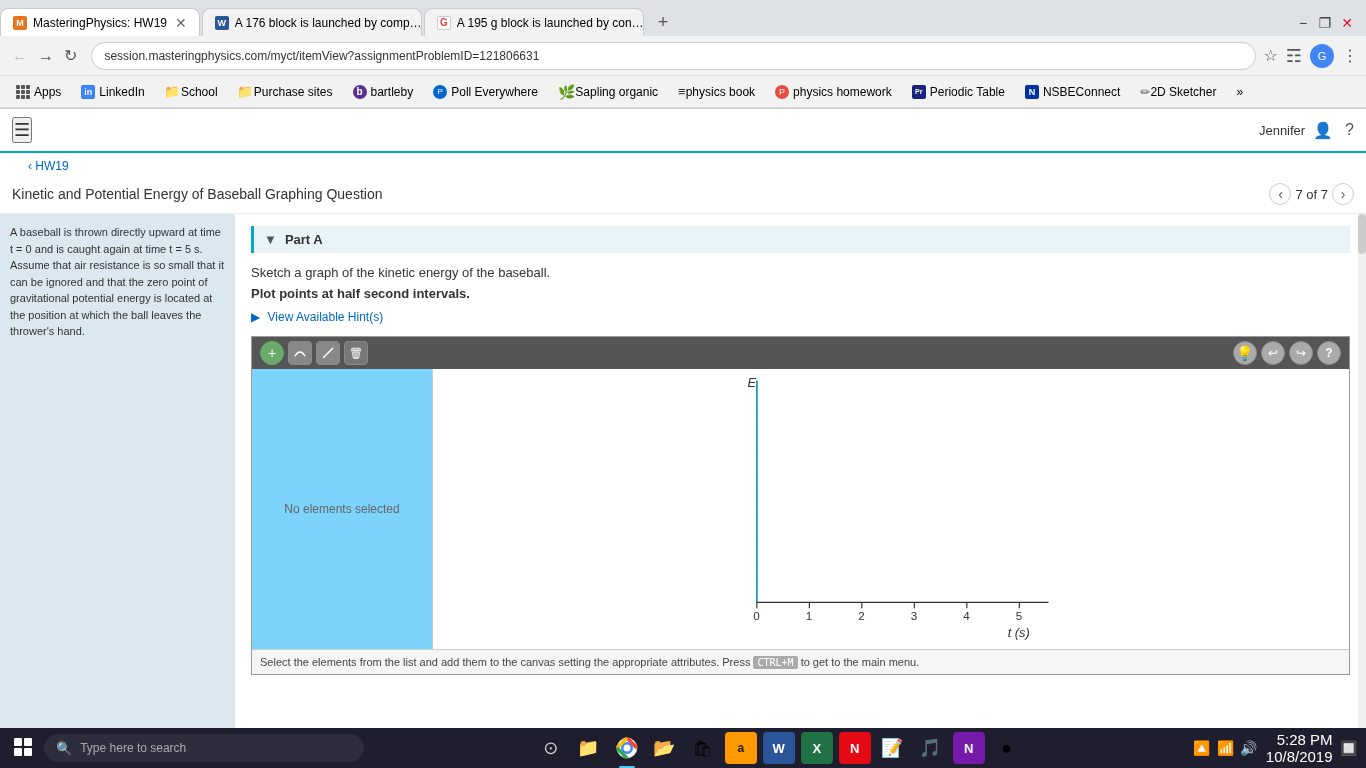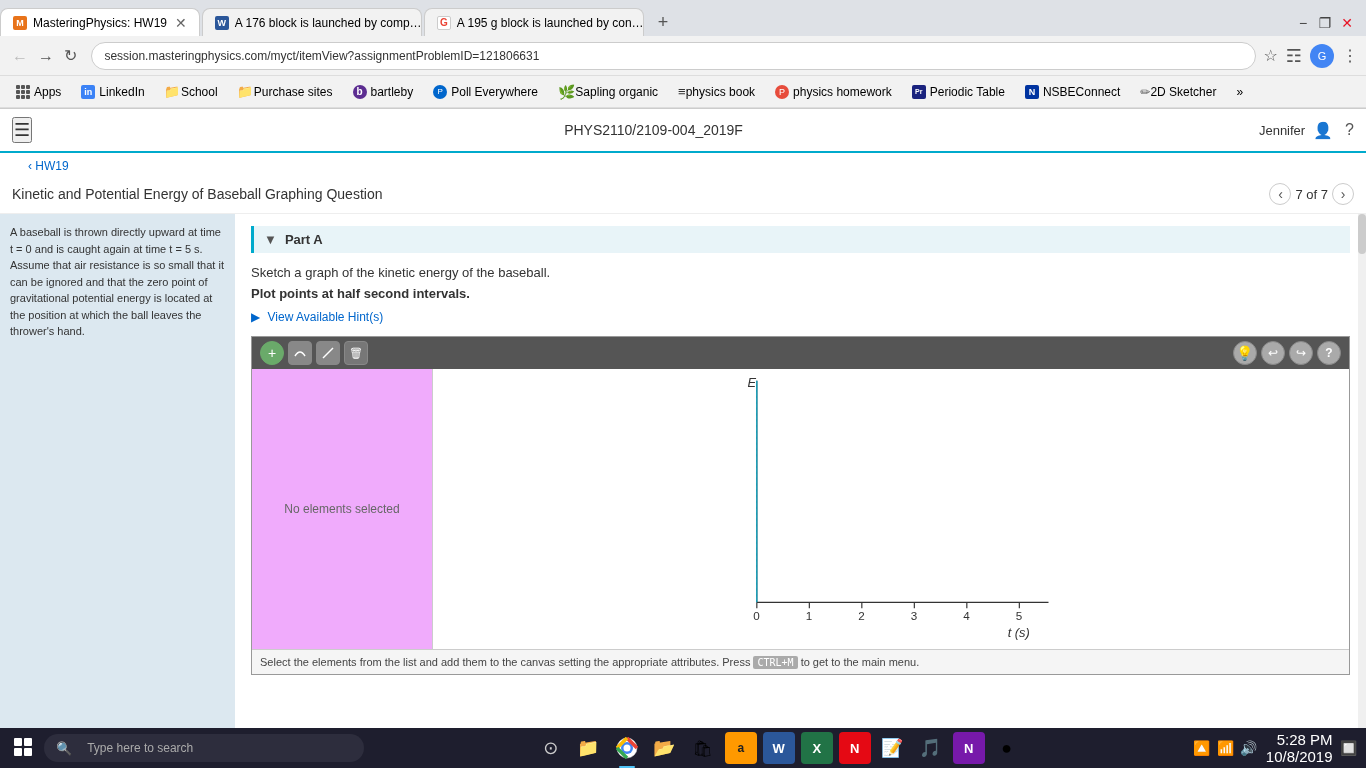--- a/index.html
+++ b/index.html
@@ -77,36 +77,36 @@
     .hint-arrow { margin-right: 4px; }
 
     
     .graph-container { border: 1px solid #999; margin-top: 12px; background: #f5f5f5; }
     .graph-toolbar { background: #555; display: flex; align-items: center; padding: 4px 8px; gap: 4px; }
     .graph-tool-btn { width: 24px; height: 24px; border-radius: 50%; border: 1px solid #888; background: #888; color: white; font-size: 14px; cursor: pointer; display: flex; align-items: center; justify-content: center; }
     .graph-tool-btn.green { background: #6aaa6a; border-color: #6aaa6a; }
     .graph-right-tools { margin-left: auto; display: flex; gap: 4px; }
 
     .graph-body { display: flex; }
-    .graph-sidebar { width: 180px; background: #f0abfc; display: flex; align-items: center; justify-content: center; font-size: 12px; color: #666; padding: 10px; }
+    .graph-sidebar { width: 180px; background: #7dd3fc; display: flex; align-items: center; justify-content: center; font-size: 12px; color: #666; padding: 10px; }
     .graph-canvas { flex: 1; background: white; position: relative; height: 280px; border-left: 1px solid #ccc; }
 
     .graph-canvas svg { width: 100%; height: 100%; }
 
     .graph-instructions { font-size: 11px; color: #444; padding: 6px 8px; border-top: 1px solid #ccc; background: #f5f5f5; }
     .ctrl-badge { background: #aaa; color: white; font-size: 10px; padding: 1px 4px; border-radius: 2px; font-family: monospace; }
 
     
     .taskbar { position: fixed; bottom: 0; left: 0; width: 1366px; height: 40px; background: #1e1e2e; display: flex; align-items: center; padding: 0 8px; gap: 4px; z-index: 1000; }
     .start-btn { width: 32px; height: 32px; background: none; border: none; cursor: pointer; display: flex; align-items: center; justify-content: center; }
     .start-icon { width: 20px; height: 20px; display: grid; grid-template-columns: repeat(2,8px); grid-template-rows: repeat(2,8px); gap: 2px; }
     .start-icon span { background: white; border-radius: 1px; }
     .search-bar { display: flex; align-items: center; background: #2d2d3d; border-radius: 16px; padding: 0 12px; height: 28px; flex: 0 0 320px; }
     .search-icon { color: #aaa; margin-right: 8px; font-size: 13px; }
-    .search-placeholder { color: #aaa; font-size: 12px; margin-left: 7px; }
+    .search-placeholder { color: #aaa; font-size: 12px; }
     .taskbar-center { flex: 1; display: flex; align-items: center; justify-content: center; gap: 6px; }
     .taskbar-app { width: 32px; height: 32px; border-radius: 4px; display: flex; align-items: center; justify-content: center; cursor: pointer; font-size: 18px; position: relative; }
     .taskbar-app.active::after { content: ''; position: absolute; bottom: -4px; left: 50%; transform: translateX(-50%); width: 16px; height: 2px; background: #4fc3f7; border-radius: 1px; }
     .taskbar-right { display: flex; align-items: center; gap: 8px; margin-left: auto; }
     .taskbar-time { color: white; font-size: 15px; text-align: right; }
     .taskbar-icons { display: flex; align-items: center; gap: 6px; }
     .taskbar-sys-icon { color: #ccc; font-size: 14px; cursor: pointer; }
 
     .scrollbar-track { position: absolute; right: 0; top: 0; width: 8px; height: 100%; background: #f0f0f0; }
     .scrollbar-thumb { position: absolute; right: 0; top: 0; width: 8px; height: 40px; background: #ccc; border-radius: 4px; }
@@ -214,21 +214,20 @@
       <span>2D Sketcher</span>
     </div>
     <div class="bookmark-item">
       <span>»</span>
     </div>
   </div>
 </div>
 
 <div class="app-header">
   <button class="hamburger">☰</button>
-  <div class="header-title">PHYS2110/2109-004_2019F</div>
   <span class="header-user">Jennifer</span>
   <div class="header-icons">
     <span class="header-icon">👤</span>
     <span class="header-icon">?</span>
   </div>
 </div>
 
 <div class="breadcrumb">‹ HW19</div>
 
 <div class="question-title">

